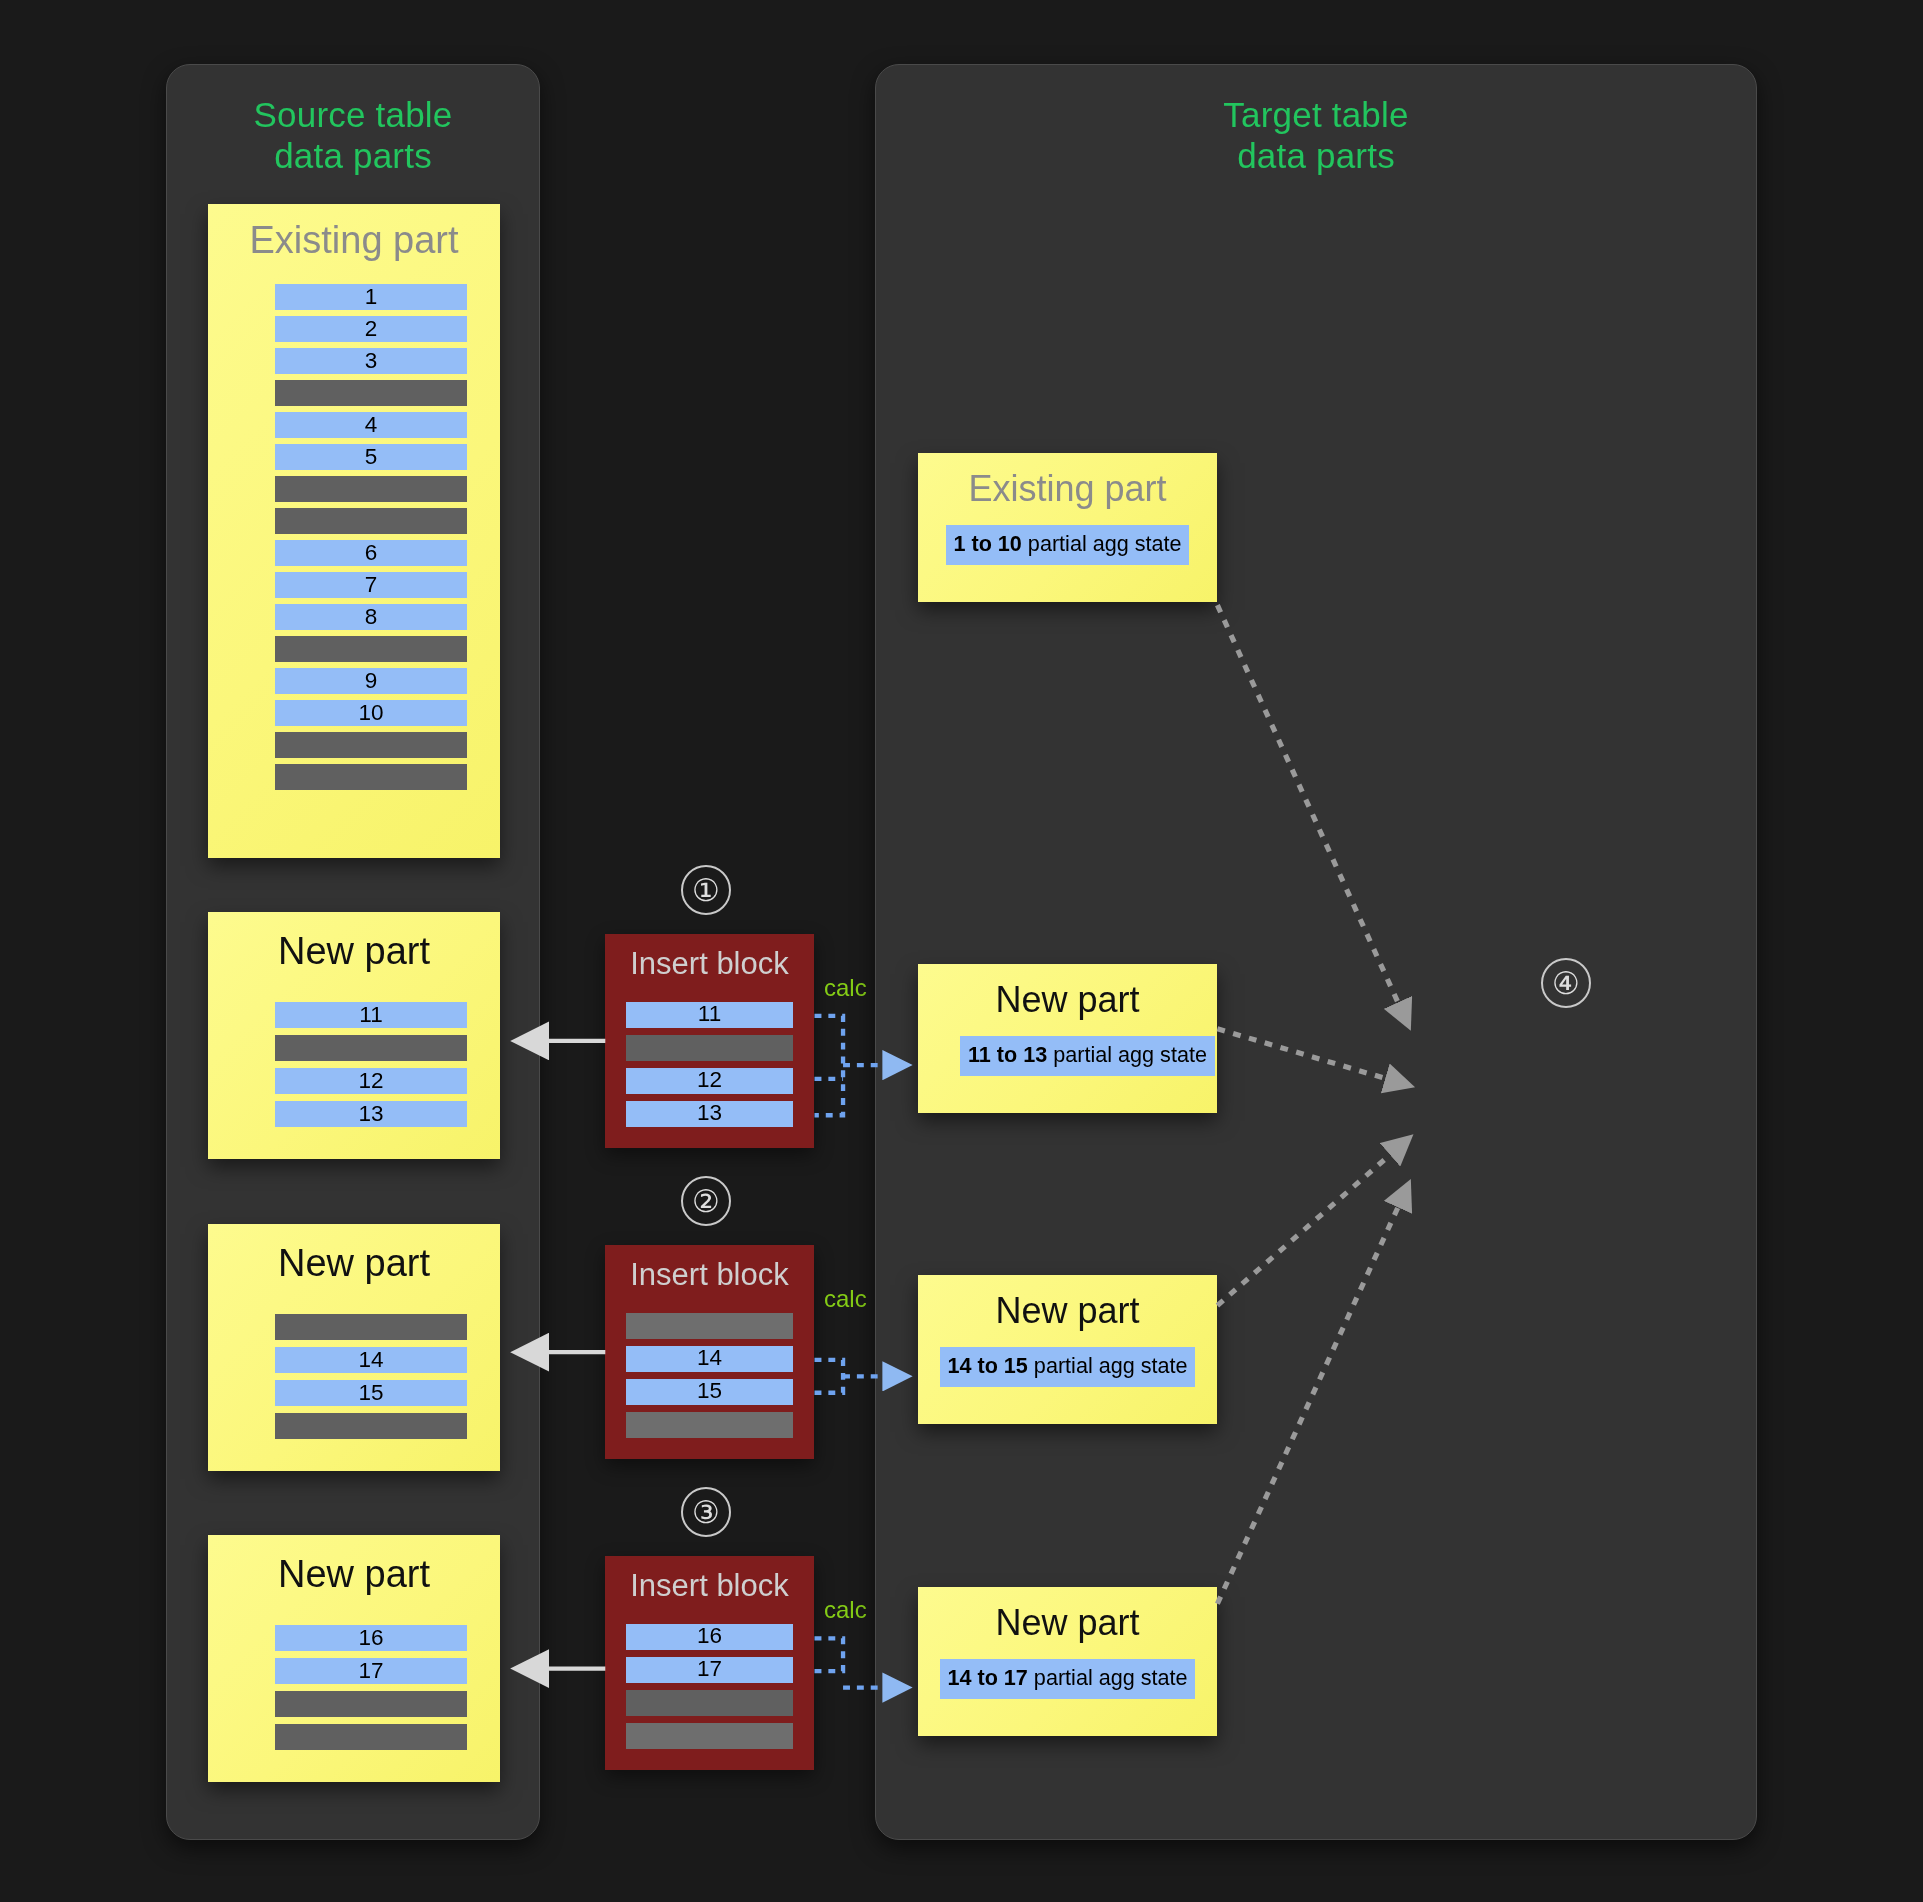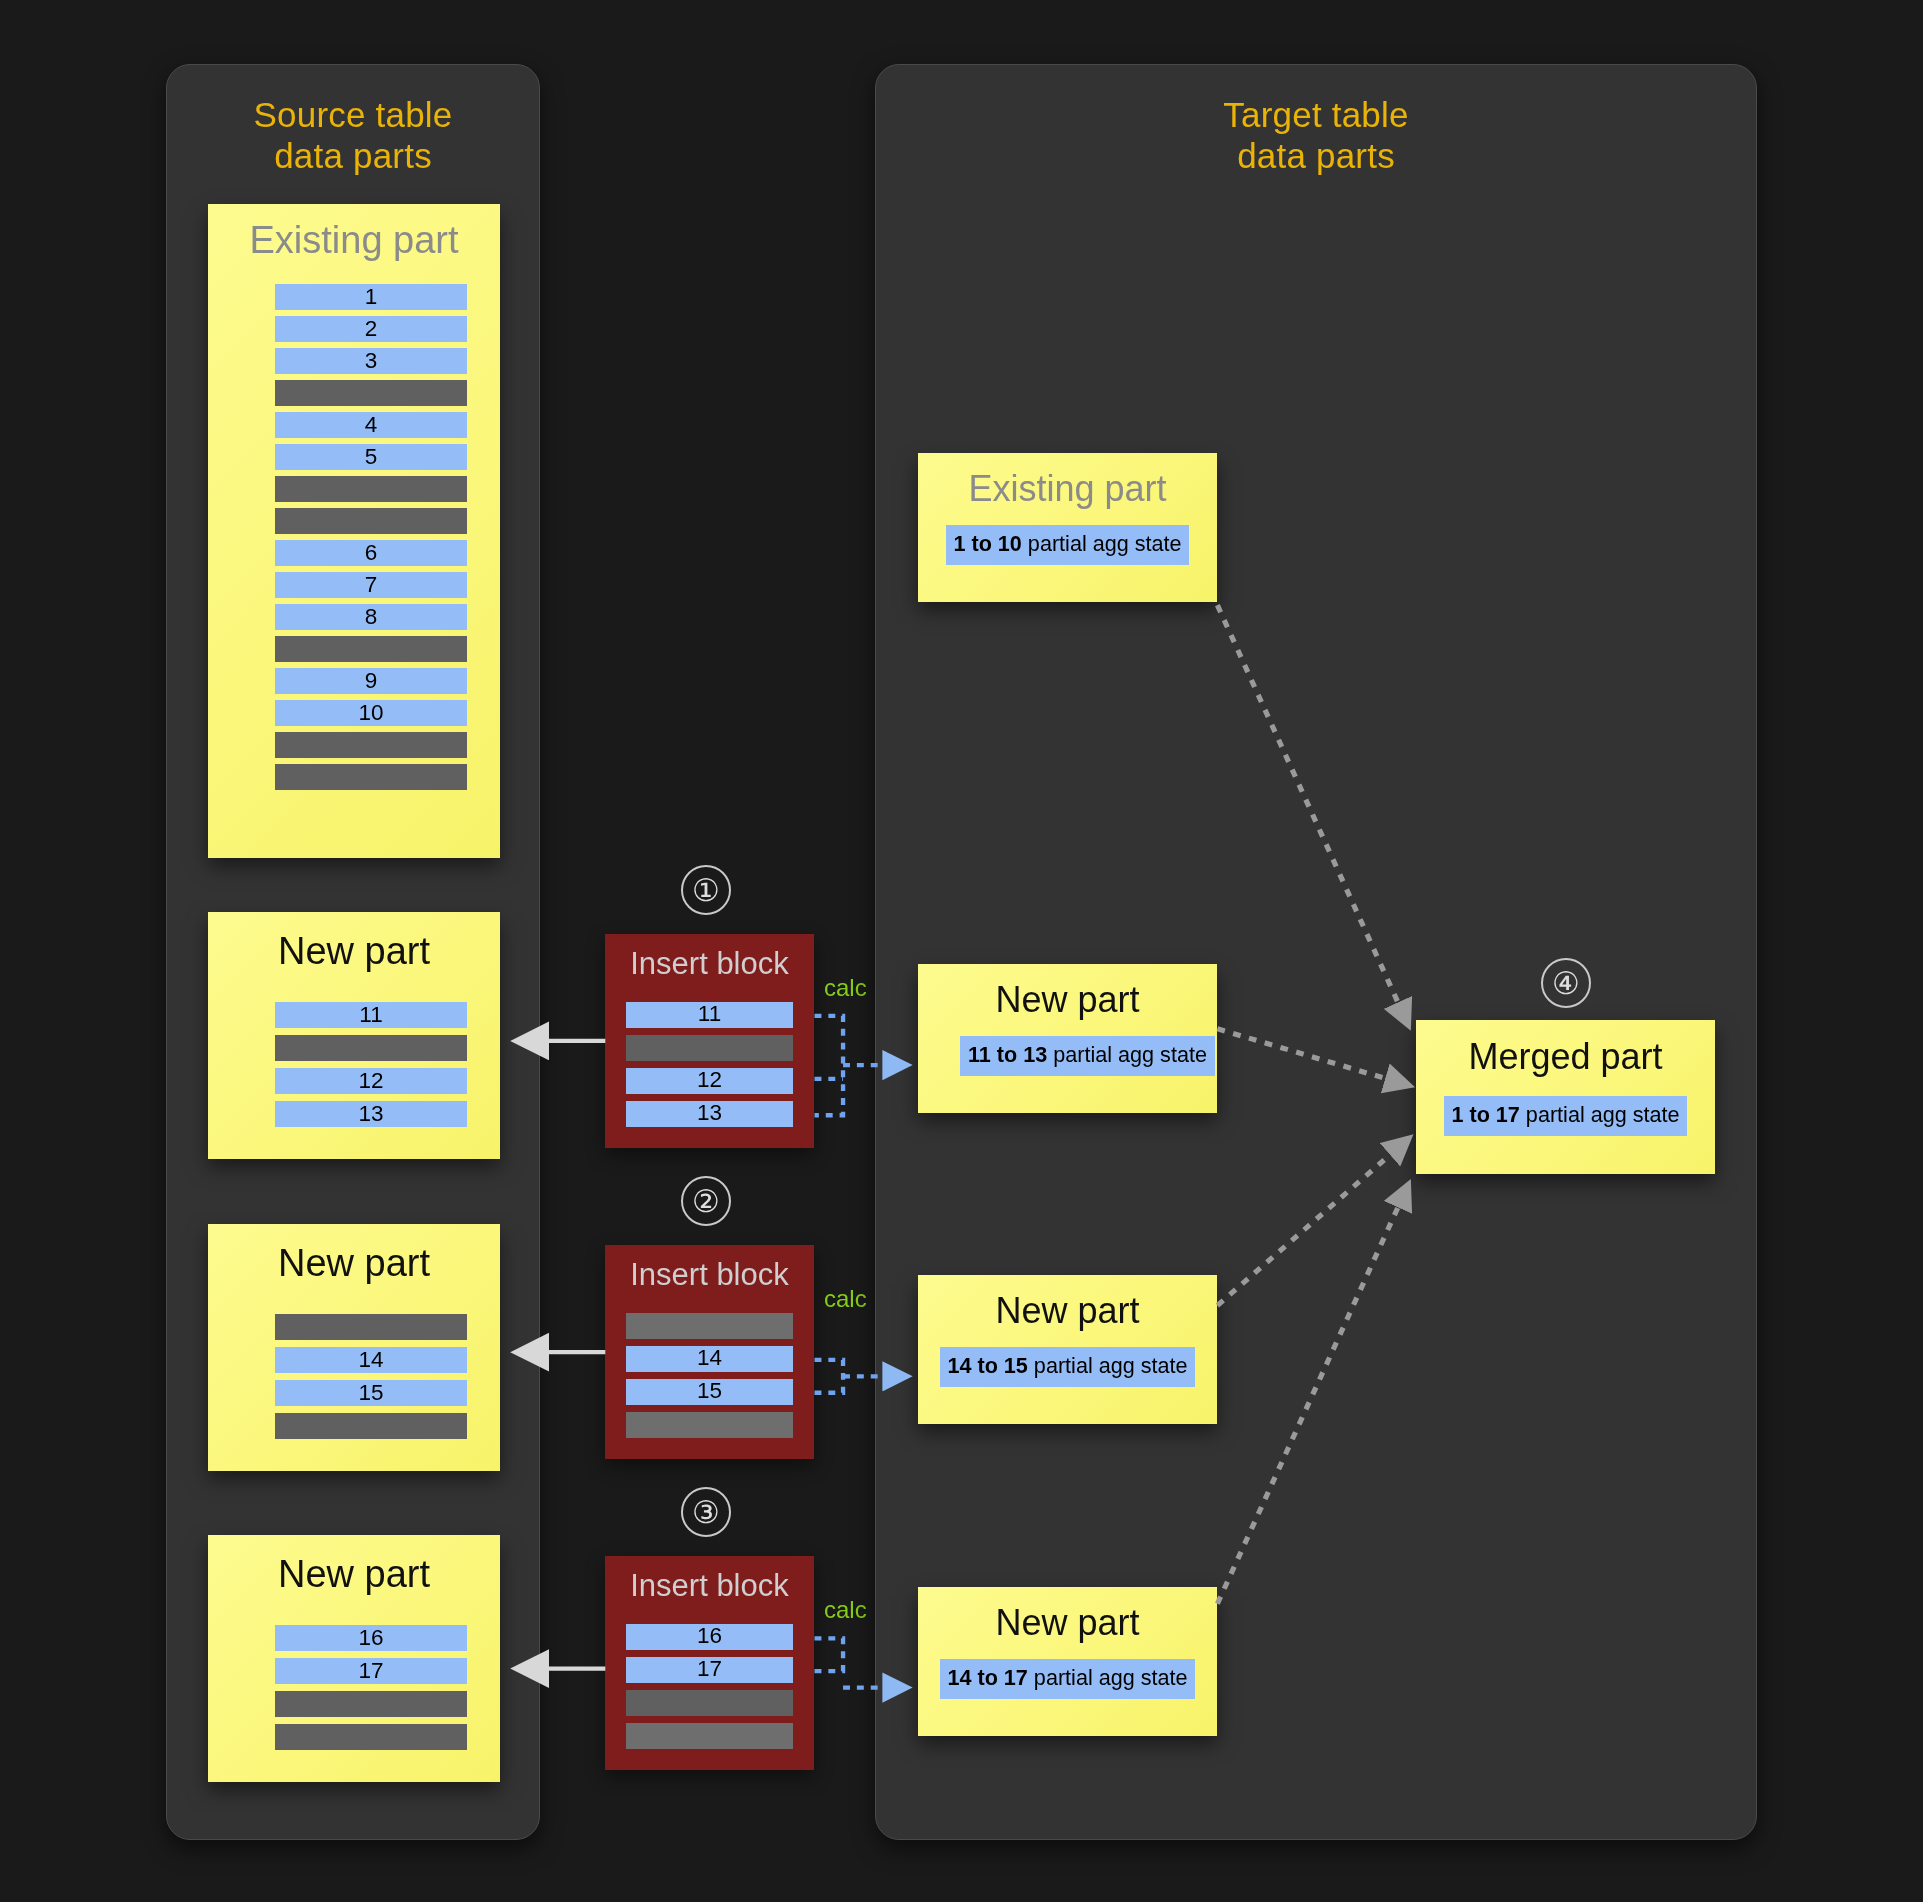--- a/index.html
+++ b/index.html
@@ -16,21 +16,21 @@
     position: absolute;
     background: #333333;
     border-radius: 24px;
     border: 0.9px solid #4a4a4a;
     box-shadow: 0 8.6px 22.5px rgba(0,0,0,0.55);
   }
   .panel-title {
     position: absolute;
     left: 0; right: 0;
     text-align: center;
-    color: #eab308;
+    color: #22c55e;
     font-size: 35px;
     line-height: 1.18;
     white-space: pre-line;
     letter-spacing: 0.2px;
   }
 
   
   .part {
     position: absolute;
     background: #faf87e;
@@ -239,28 +239,20 @@
   <div class="part" style="left:918px; top:1587px; width:299px; height:149px;">
     <div class="part-title" style="padding-top:15.6px; font-size:36px;">New part</div>
     <div style="text-align:center; margin-top:17.3px;">
       <span class="agg">
         <b>14 to 17</b><span> partial agg state</span>
       </span>
     </div>
   </div>
 
   <div class="step-num" style="left:1541px; top:958px;">④</div>
-  <div class="part" style="left:1416px; top:1020px; width:299px; height:154px;">
-    <div class="part-title" style="padding-top:17.3px; font-size:36px;">Merged part</div>
-    <div style="text-align:center; margin-top:19px;">
-      <span class="agg">
-        <b>1 to 17</b><span> partial agg state</span>
-      </span>
-    </div>
-  </div>
 
   <svg class="overlay" viewBox="0 0 2224 2200">
     <defs>
       <marker id="arrW" markerWidth="9" markerHeight="9" refX="7" refY="4.5" orient="auto" markerUnits="strokeWidth">
         <path d="M0,0 L9,4.5 L0,9 z" fill="#d8d8d8"></path>
       </marker>
       <marker id="arrWL" markerWidth="9" markerHeight="9" refX="7" refY="4.5" orient="auto" markerUnits="strokeWidth">
         <path d="M0,0 L9,4.5 L0,9 z" fill="#d8d8d8"></path>
       </marker>
       <marker id="arrB" markerWidth="7" markerHeight="7" refX="5.5" refY="3.5" orient="auto" markerUnits="strokeWidth">

